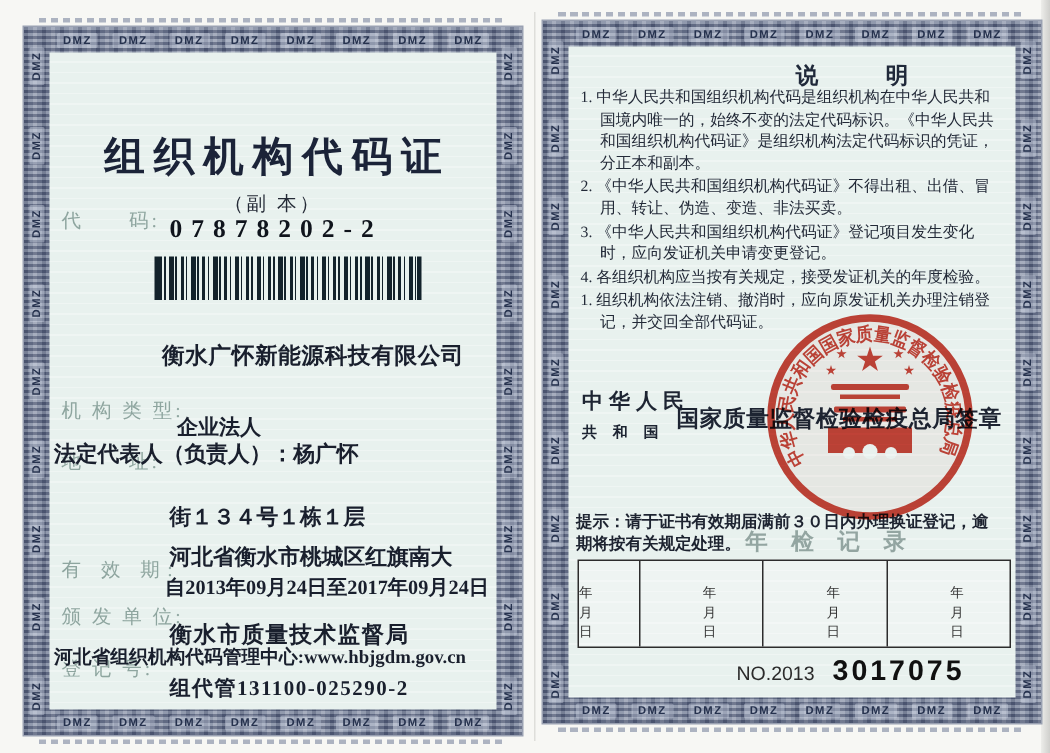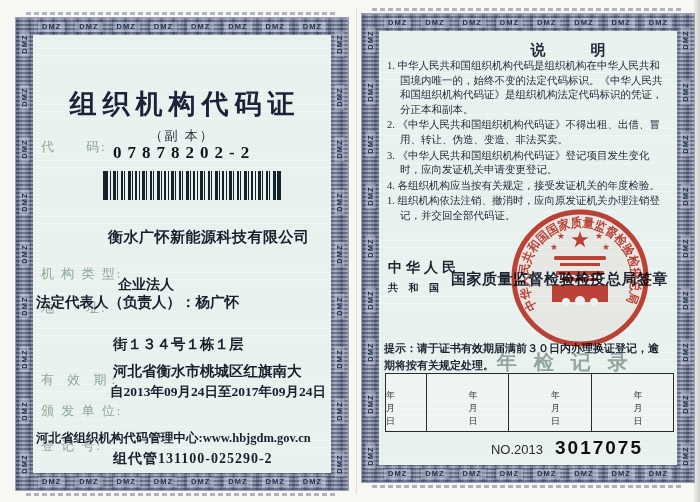--- a/index.html
+++ b/index.html
@@ -128,20 +128,21 @@
 
     <div class="abs faint" style="left:8px;top:264px;font-size:13px;">地　　址:</div>
     <div class="abs dark" style="left:3px;top:258px;font-size:14.5px;">法定代表人（负责人）：杨广怀</div>
     <div class="abs dark" style="left:80px;top:279px;font-size:14.5px;margin-top:48px;">河北省衡水市桃城区红旗南大</div>
     <div class="abs dark" style="left:80px;top:300px;font-size:14.5px;">街１３４号１栋１层</div>
 
     <div class="abs faint" style="left:8px;top:336px;font-size:13px;letter-spacing:5px;">有 效 期:</div>
     <div class="abs dark" style="left:77px;top:348px;font-size:13.5px;">自2013年09月24日至2017年09月24日</div>
 
     <div class="abs faint" style="left:8px;top:367px;font-size:13px;">颁 发 单 位:</div>
+    <div class="abs dark" style="left:80px;top:379px;font-size:15px;letter-spacing:1px;">衡水市质量技术监督局</div>
 
     <div class="abs faint" style="left:8px;top:402px;font-size:13px;">登 记 号:</div>
     <div class="abs dark" style="left:3px;top:395px;font-size:12.5px;">河北省组织机构代码管理中心:www.hbjgdm.gov.cn</div>
     <div class="abs dark" style="left:80px;top:415px;font-size:14px;letter-spacing:1px;">组代管131100-025290-2</div>
   </div>
 
   <div class="microprint" style="left:10px;right:10px;top:-6px;"></div>
   <div class="microprint" style="left:10px;right:10px;bottom:-6px;"></div>
 </div>
 
@@ -227,21 +228,21 @@
           <rect x="47" y="82" width="56" height="17"></rect>
           <circle cx="61" cy="99" r="4" fill="#ffffff"></circle>
           <circle cx="75" cy="98" r="5" fill="#ffffff"></circle>
           <circle cx="89" cy="99" r="4" fill="#ffffff"></circle>
         </g>
       </svg>
     </div>
 
     <div class="abs" style="left:5px;top:310px;width:282px;font-size:11px;line-height:14px;font-weight:bold;color:#1d2330;z-index:2;">
       <span>提示：请于证书有效期届满前３０日内办理换证登记，逾期将按有关规定处理。</span>
-      <span style="font-weight:bold;color:#93a5a1;font-size:20px;letter-spacing:6px;">年 检 记 录</span>
+      <span style="font-weight:bold;color:#93a5a1;font-size:15px;letter-spacing:6px;">年 检 记 录</span>
     </div>
 
     <div class="abs yr-table" style="left:6px;top:342px;width:287px;height:57px;gap:42px;">
       <div class="yr-cell">
           <span>年　月　日</span>
         </div>
       <div class="yr-cell">
           <span>年　月　日</span>
         </div>
       <div class="yr-cell">

